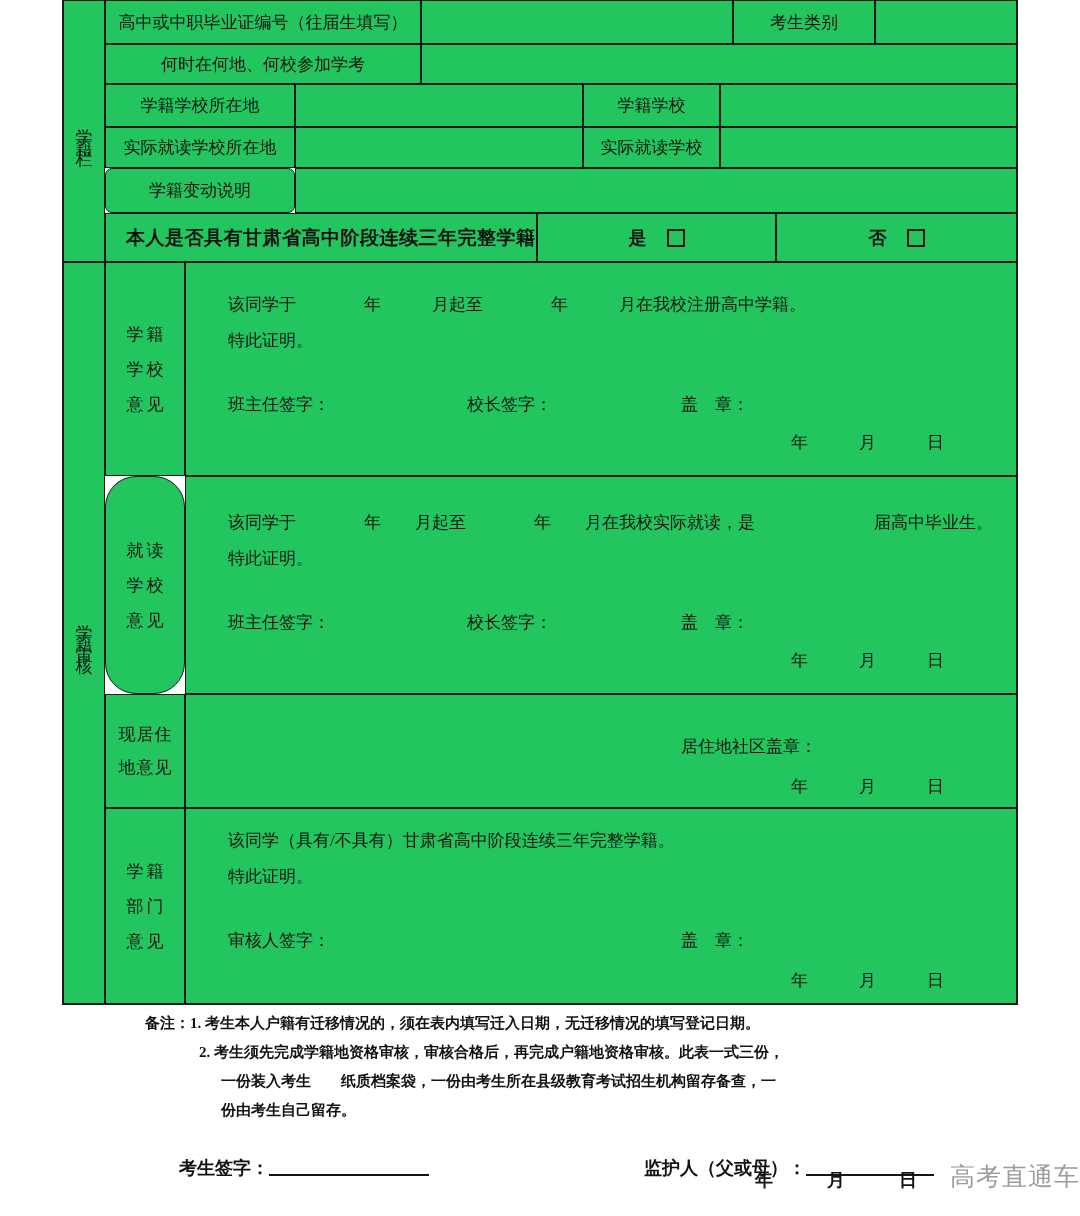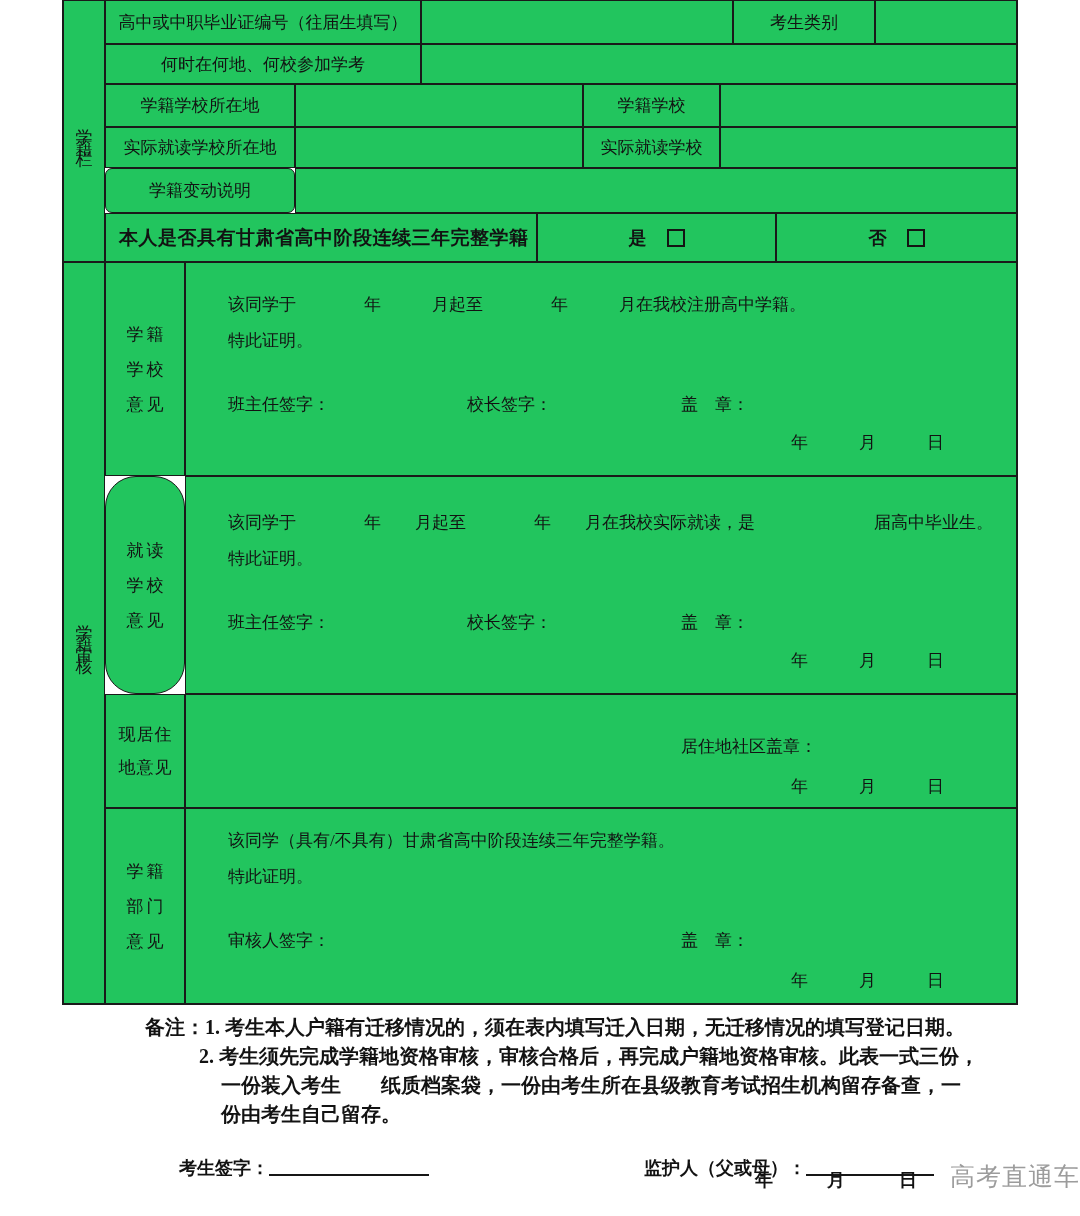--- a/index.html
+++ b/index.html
@@ -12,27 +12,27 @@
     position:absolute; box-sizing:border-box; border:1px solid #1a1a1a;
     display:flex; align-items:center; justify-content:center;
     font-size:17px; background:#22c55e; white-space:nowrap;
   }
   .frame {
     position:absolute; box-sizing:border-box; border:2px solid #1a1a1a; border-top:none;
     pointer-events:none; background:transparent;
   }
   .vlabel { writing-mode:vertical-lr; text-orientation:upright; letter-spacing:11px; font-size:17px; }
   .stack  { display:flex; flex-direction:column; align-items:center; line-height:35px; font-size:17px; letter-spacing:3px; text-indent:3px; }
-  .boldq  { font-weight:bold; font-size:19px; justify-content:flex-start; padding-left:13px; letter-spacing:0.5px; }
+  .boldq  { font-weight:bold; font-size:19px; justify-content:flex-start; padding-left:20px; letter-spacing:0.5px; }
   .yesno  { font-weight:bold; font-size:18px; }
   .cb     { display:inline-block; width:14px; height:14px; border:2px solid #141414; margin-left:20px; }
   .content { display:block; }
   .content span { position:absolute; font-size:17px; white-space:pre; }
   .abs { position:absolute; white-space:pre; }
-  .note { font-weight:bold; font-size:20px; }
+  .note { font-weight:bold; font-size:15px; }
   .siglabel { font-weight:bold; font-size:18px; }
   .sigline { display:inline-block; border-bottom:2px solid #161616; height:18px; vertical-align:-2px; }
   .wmark { color:#9c9c9c; font-size:25px; font-family:"Liberation Sans","DejaVu Sans",sans-serif; letter-spacing:1px; }
 </style>
 </head>
 <body>
 
 <div class="page">
 
   <div class="cell" style="left:63px; top:0; width:42px; height:262px;">

